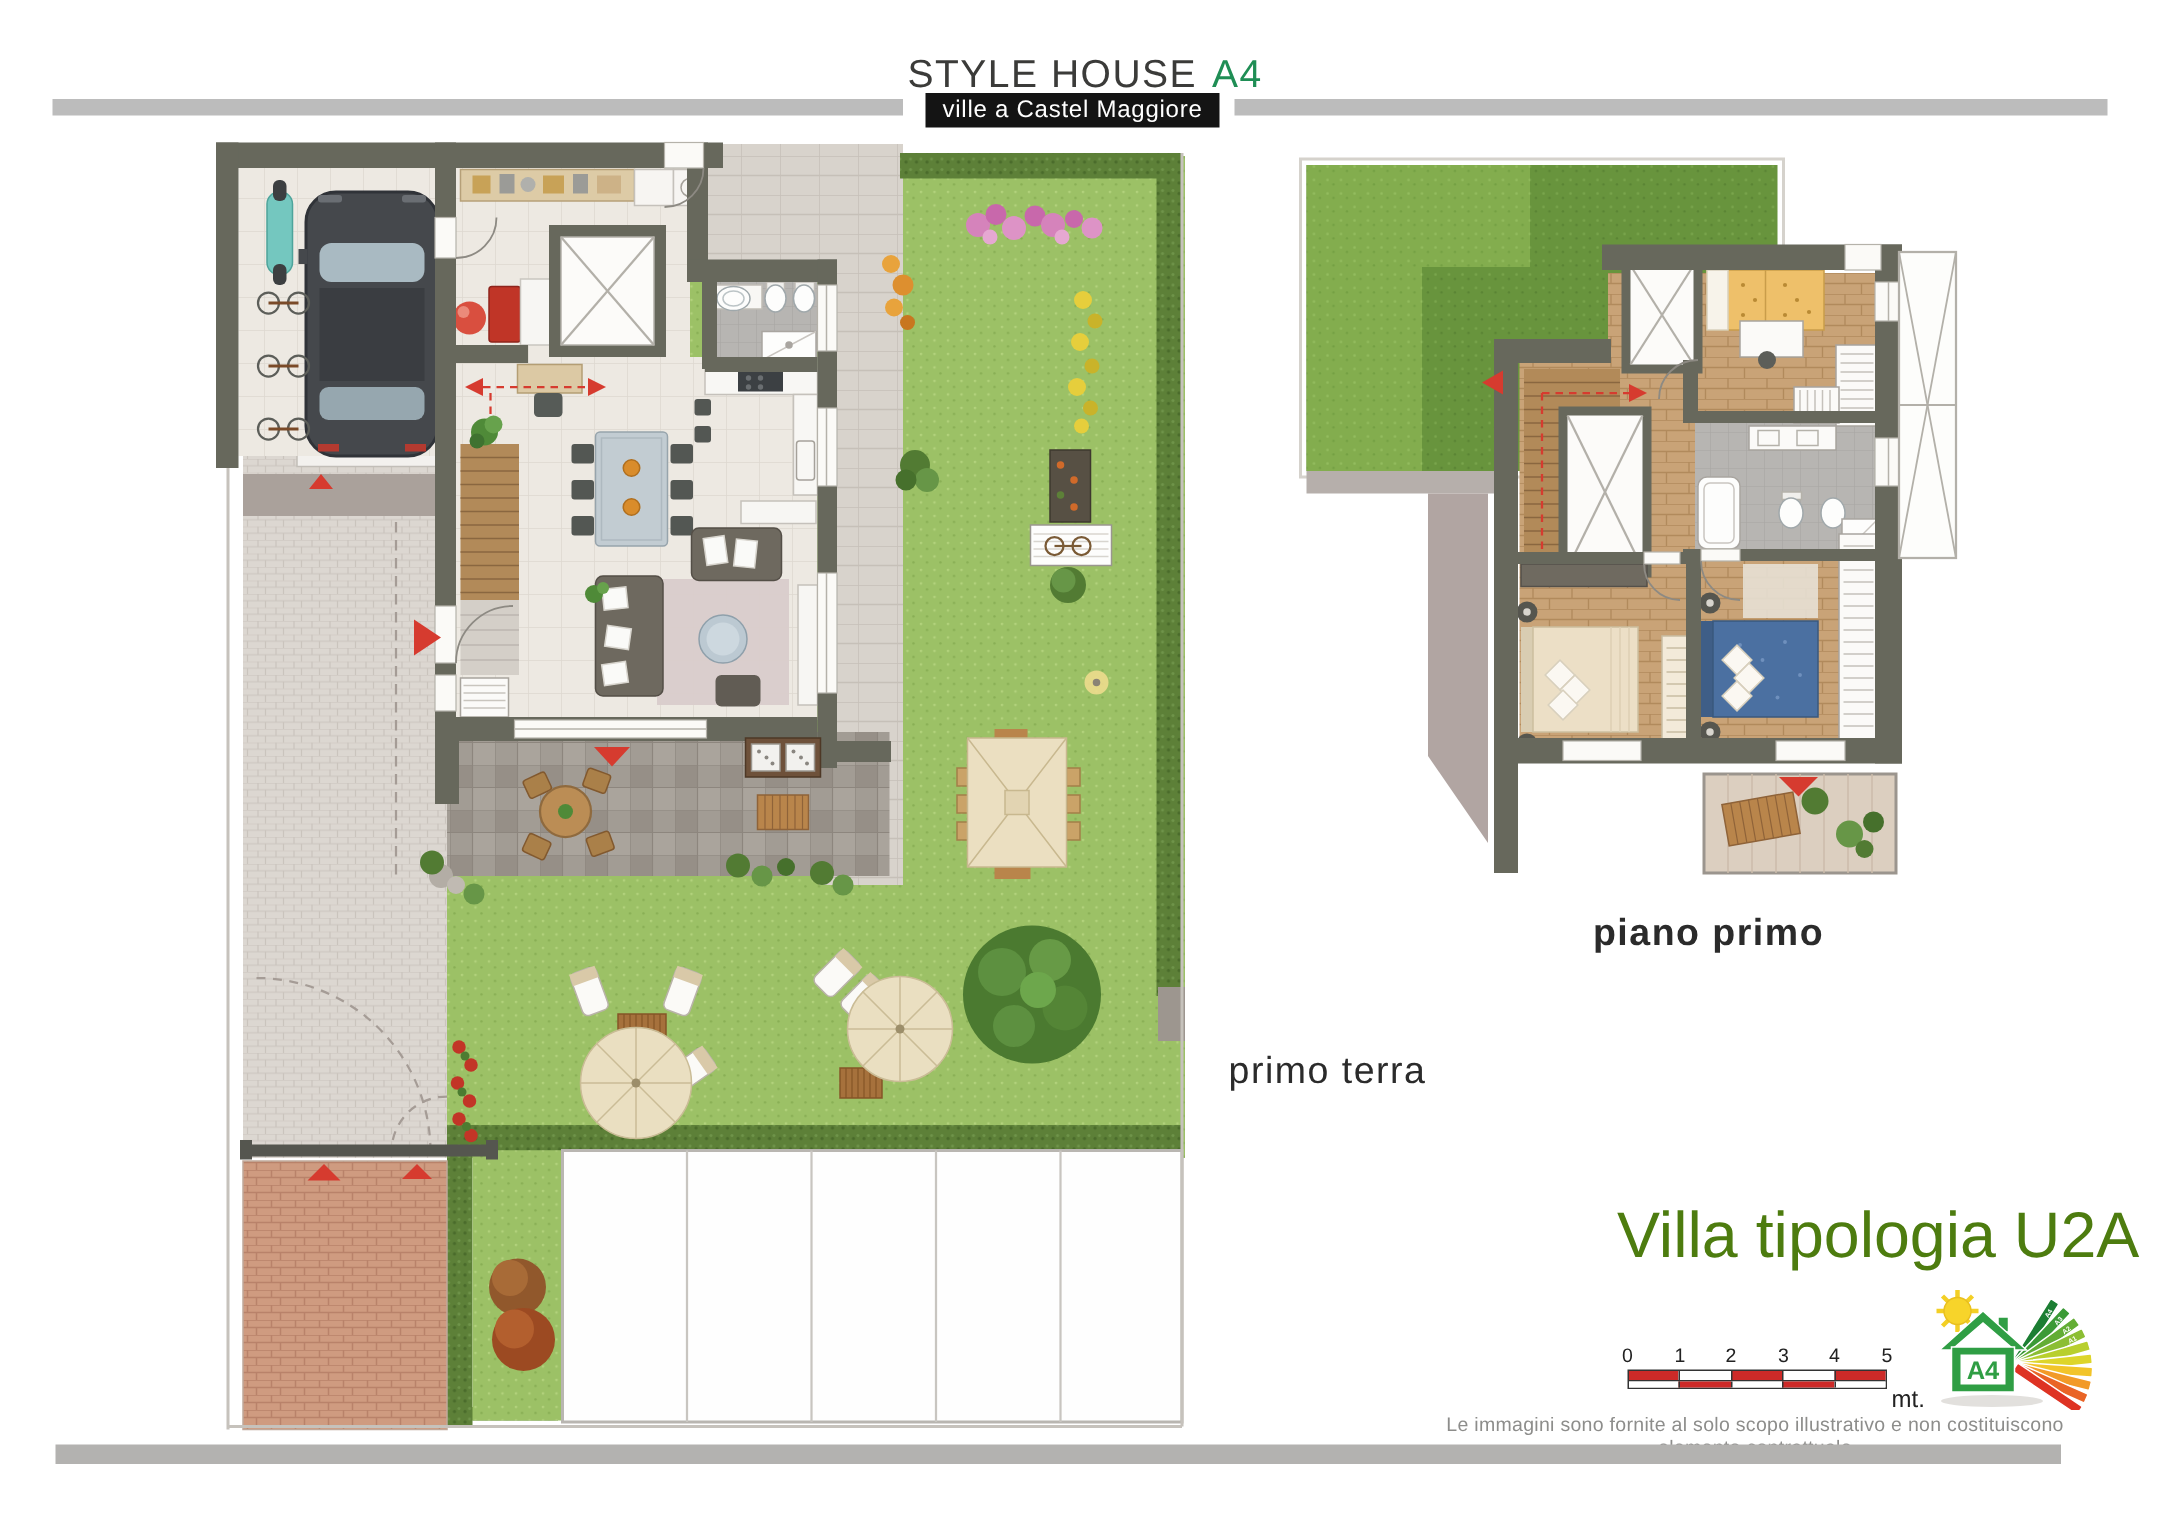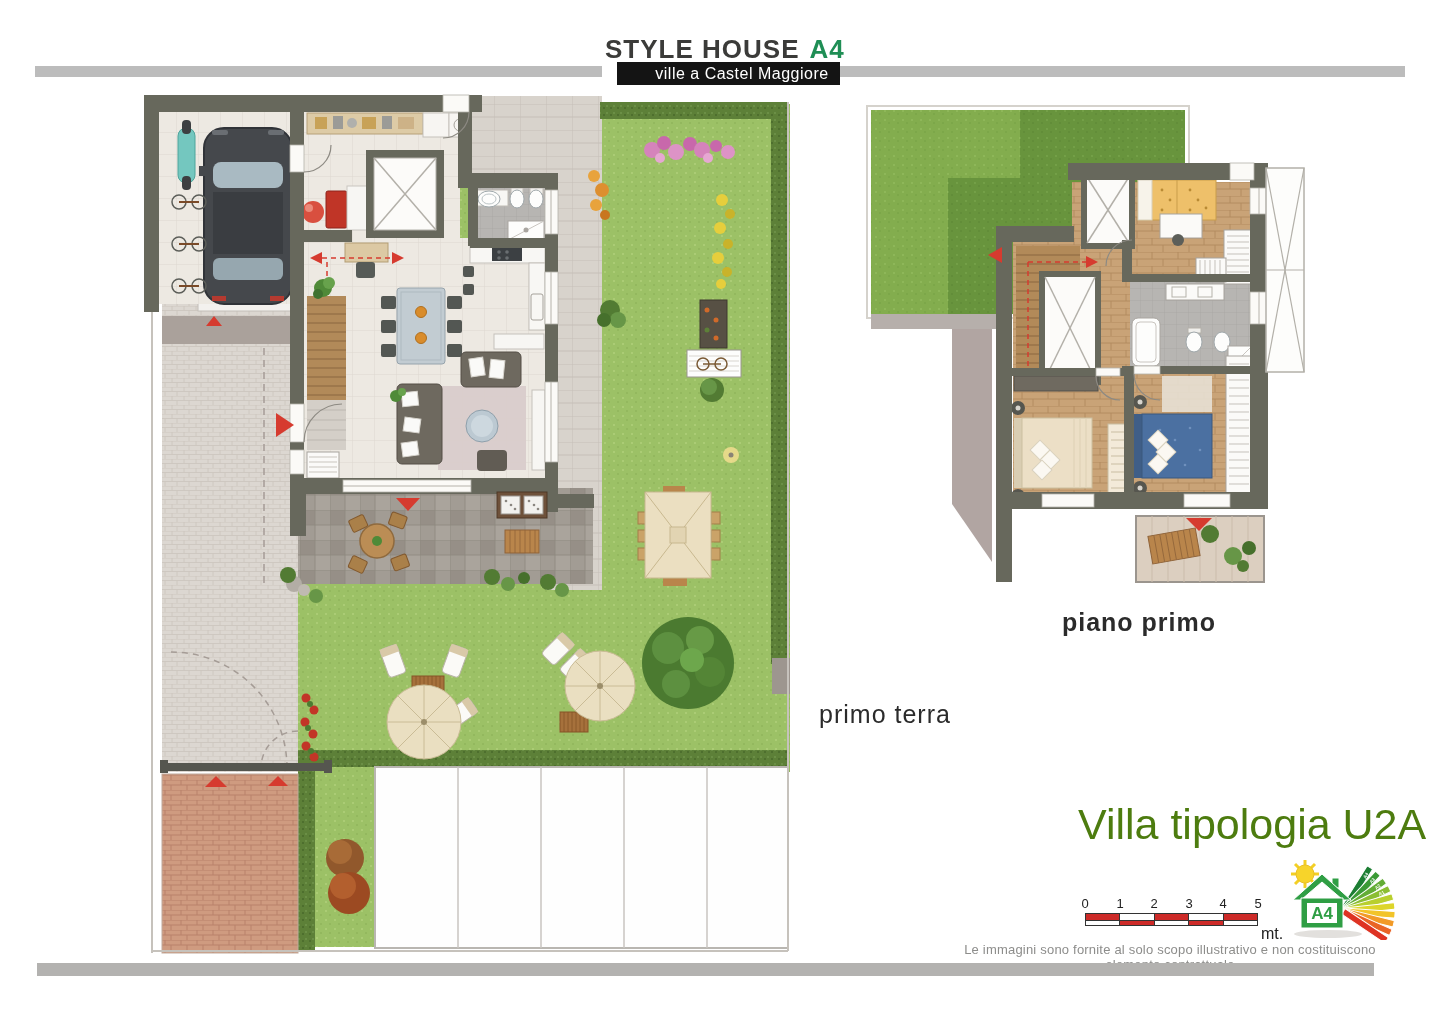--- a/index.html
+++ b/index.html
@@ -1,24 +1,24 @@
 <!DOCTYPE html>
 <html><head>
 <meta charset="utf-8">
 <style>
   html,body{margin:0;padding:0;background:#fff;}
   .canvas{position:relative;width:1440px;height:1017px;background:#fff;
           font-family:"Liberation Sans",sans-serif;overflow:hidden;}
   .abs{position:absolute;}
   
   .hdr-title{left:605px;top:34px;width:220px;text-align:center;font-size:26px;
-             letter-spacing:1px;color:#3b3b39;white-space:nowrap;font-weight:bold;}
+             letter-spacing:1px;color:#3b3b39;white-space:nowrap;}
   .hdr-title .model{color:#1f8e55;margin-left:10px;}
   .hdr-sub{left:617px;top:62px;width:196px;height:23px;background:#141414;color:#fff;
-           font-size:16px;line-height:23px;text-align:center;letter-spacing:.5px;padding-left:27px;}
+           font-size:16px;line-height:23px;text-align:center;letter-spacing:.5px;}
   .hdr-bar{top:66px;height:11px;background:#bcbcbc;}
   
   .plan-label{font-size:25px;color:#2b2b2b;letter-spacing:1px;white-space:nowrap;
               transform:translateX(-50%);}
   .villa-title{left:1078px;top:800px;font-size:43px;color:#4d7c0f;white-space:nowrap;}
   .disclaimer{left:950px;top:942px;width:440px;text-align:center;font-size:13px;
               color:#8d8d8b;letter-spacing:.2px;}
   .bottom-bar{left:37px;top:963px;width:1337px;height:13px;background:#b3b2b0;}
   
   .scalebar{left:1085px;top:896px;width:174px;height:36px;}

